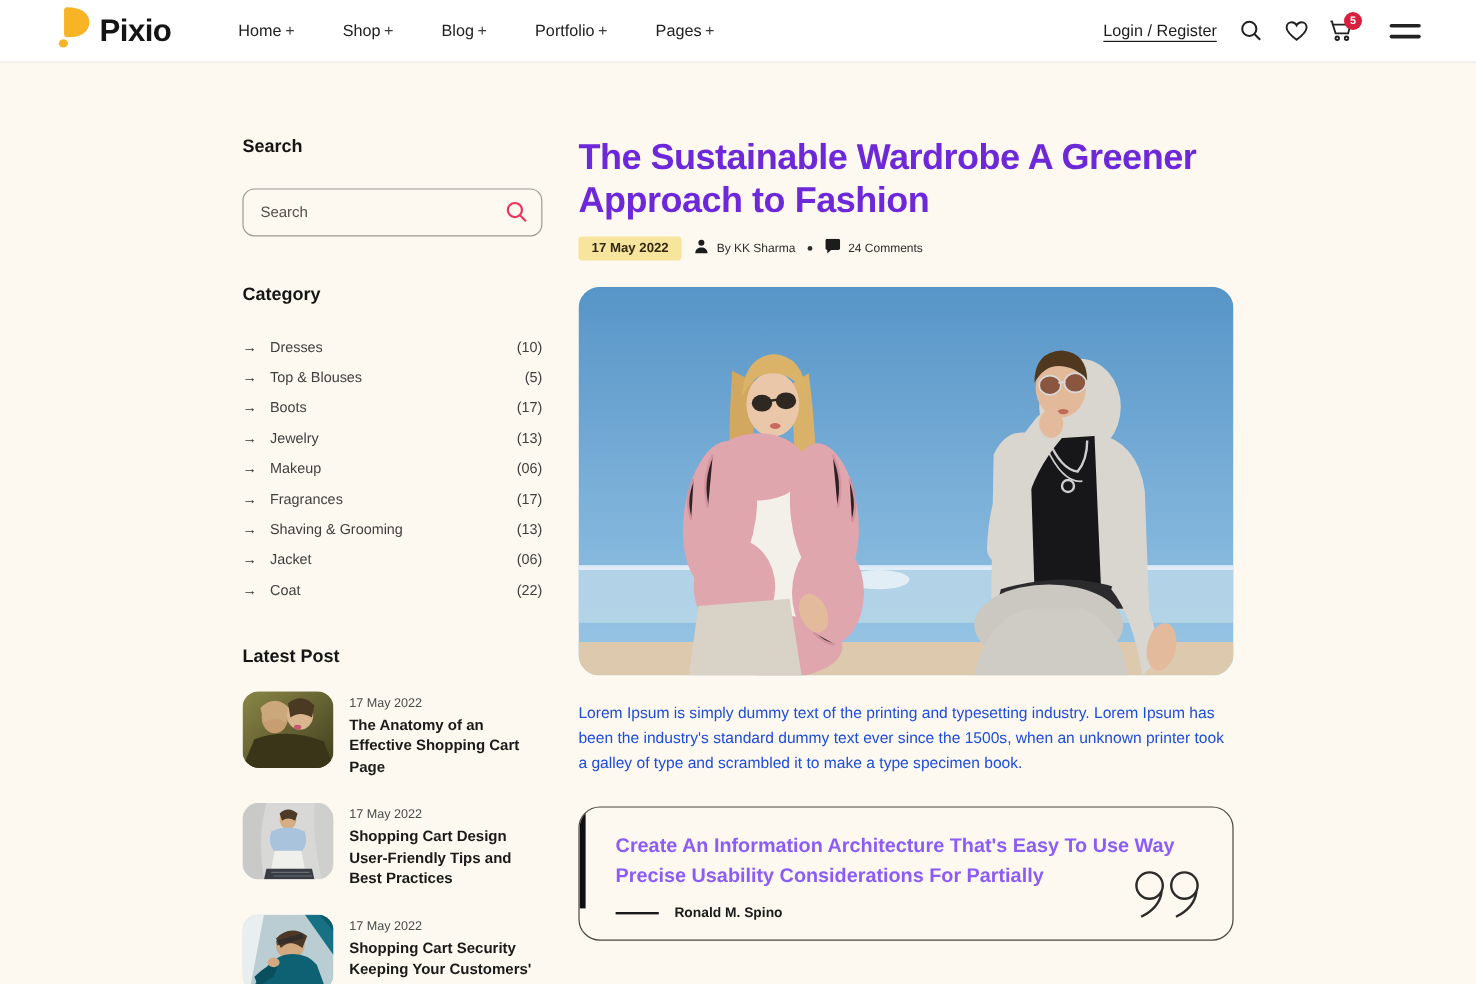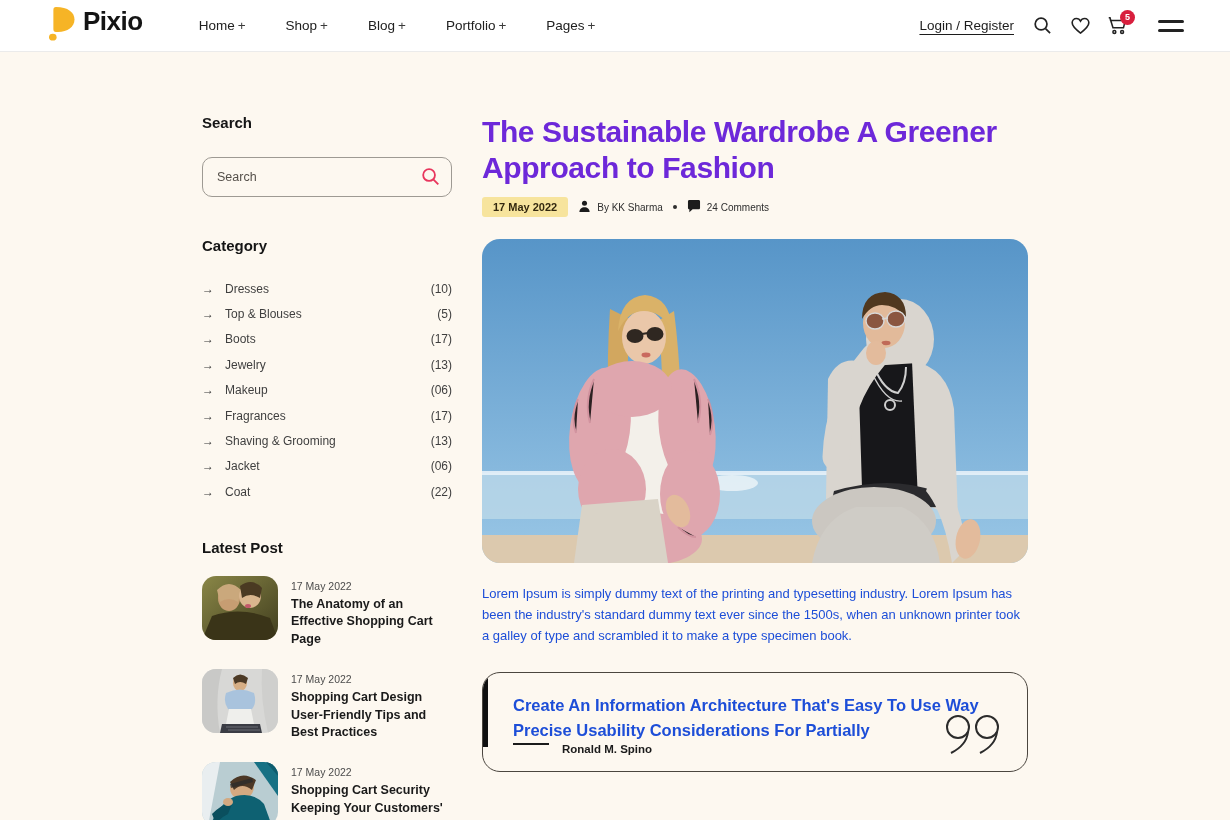--- a/index.html
+++ b/index.html
@@ -2,21 +2,21 @@
 <html><head>
 <meta charset="utf-8">
 <style>
   * { margin:0; padding:0; box-sizing:border-box; }
   html,body { width:1230px; height:820px; overflow:hidden; }
   body { background:#fdf8f0; font-family:"Liberation Sans", sans-serif; color:#191919; }
 
   
   .header { height:52px; background:#fff; border-bottom:1px solid #ebebeb;
             display:flex; align-items:center; padding:0 46px; }
-  .logo { display:flex; align-items:flex-start; gap:7px; cursor:pointer; }
+  .logo { display:flex; align-items:center; gap:7px; cursor:pointer; }
   .logo-text { font-size:26px; font-weight:800; letter-spacing:-0.5px; color:#141414; }
   .nav { display:flex; gap:40px; margin-left:56px;align-items:flex-end; }
   .nav-item { font-size:13.5px; font-weight:500; color:#202020; cursor:pointer; white-space:nowrap; }
   .nav-plus { color:#3a3a3a; margin-left:3px; font-weight:400; }
   .header-right { margin-left:auto; display:flex; align-items:center; gap:18px; }
   .login { font-size:13.5px; color:#1c1c1c; text-decoration:underline; text-underline-offset:4px; cursor:pointer; }
   .hicon { width:20px; height:20px; display:flex; align-items:center; justify-content:center; cursor:pointer; position:relative; }
   .hicon svg { display:block; }
   .cart-badge { position:absolute; top:-6px; right:-7px; min-width:15px; height:15px; border-radius:50%;
                 background:#d81f3d; color:#fff; font-size:9px; font-weight:700;
@@ -58,22 +58,22 @@
                padding:4px 11px; border-radius:3px; }
   .meta-item { display:flex; align-items:center; gap:6px; font-size:10px; color:#2e2e2e; }
   .meta-dot { width:4px; height:4px; border-radius:50%; background:#2e2e2e; }
   .hero { margin-top:22px; width:546px; height:324px; border-radius:18px; overflow:hidden; }
   .hero svg { display:block; }
   .para { margin-top:21px; font-size:13px; line-height:1.6; color:#1d4ed8; }
 
   .quote { margin-top:26px; position:relative; border:1px solid #4b463f; border-radius:18px;
            padding:20px 30px 16px 30px; overflow:hidden; background:#fdf8f0; }
   .quote-bar { position:absolute; left:0; top:0; width:5px; height:76%; background:#101010; }
-  .quote-text { font-size:16.5px; font-weight:700; color:#1d4ed8; line-height:1.5; max-width:480px; }
-  .quote-footer { display:flex; }
+  .quote-text { font-size:16.5px; font-weight:700; color:#8b5cf6; line-height:1.5; max-width:480px; }
+  .quote-footer { display:flex; align-items:center; margin-top:12px; }
   .quote-dash { width:36px; height:2.5px; background:#1b1b1b; margin-right:13px; }
   .quote-author { font-size:11.5px; font-weight:700; color:#1b1b1b; }
   .quote-marks { position:absolute; right:26px; bottom:12px; }
 </style>
 </head>
 <body>
 
 <div class="header">
   <div class="logo">
     <span>

